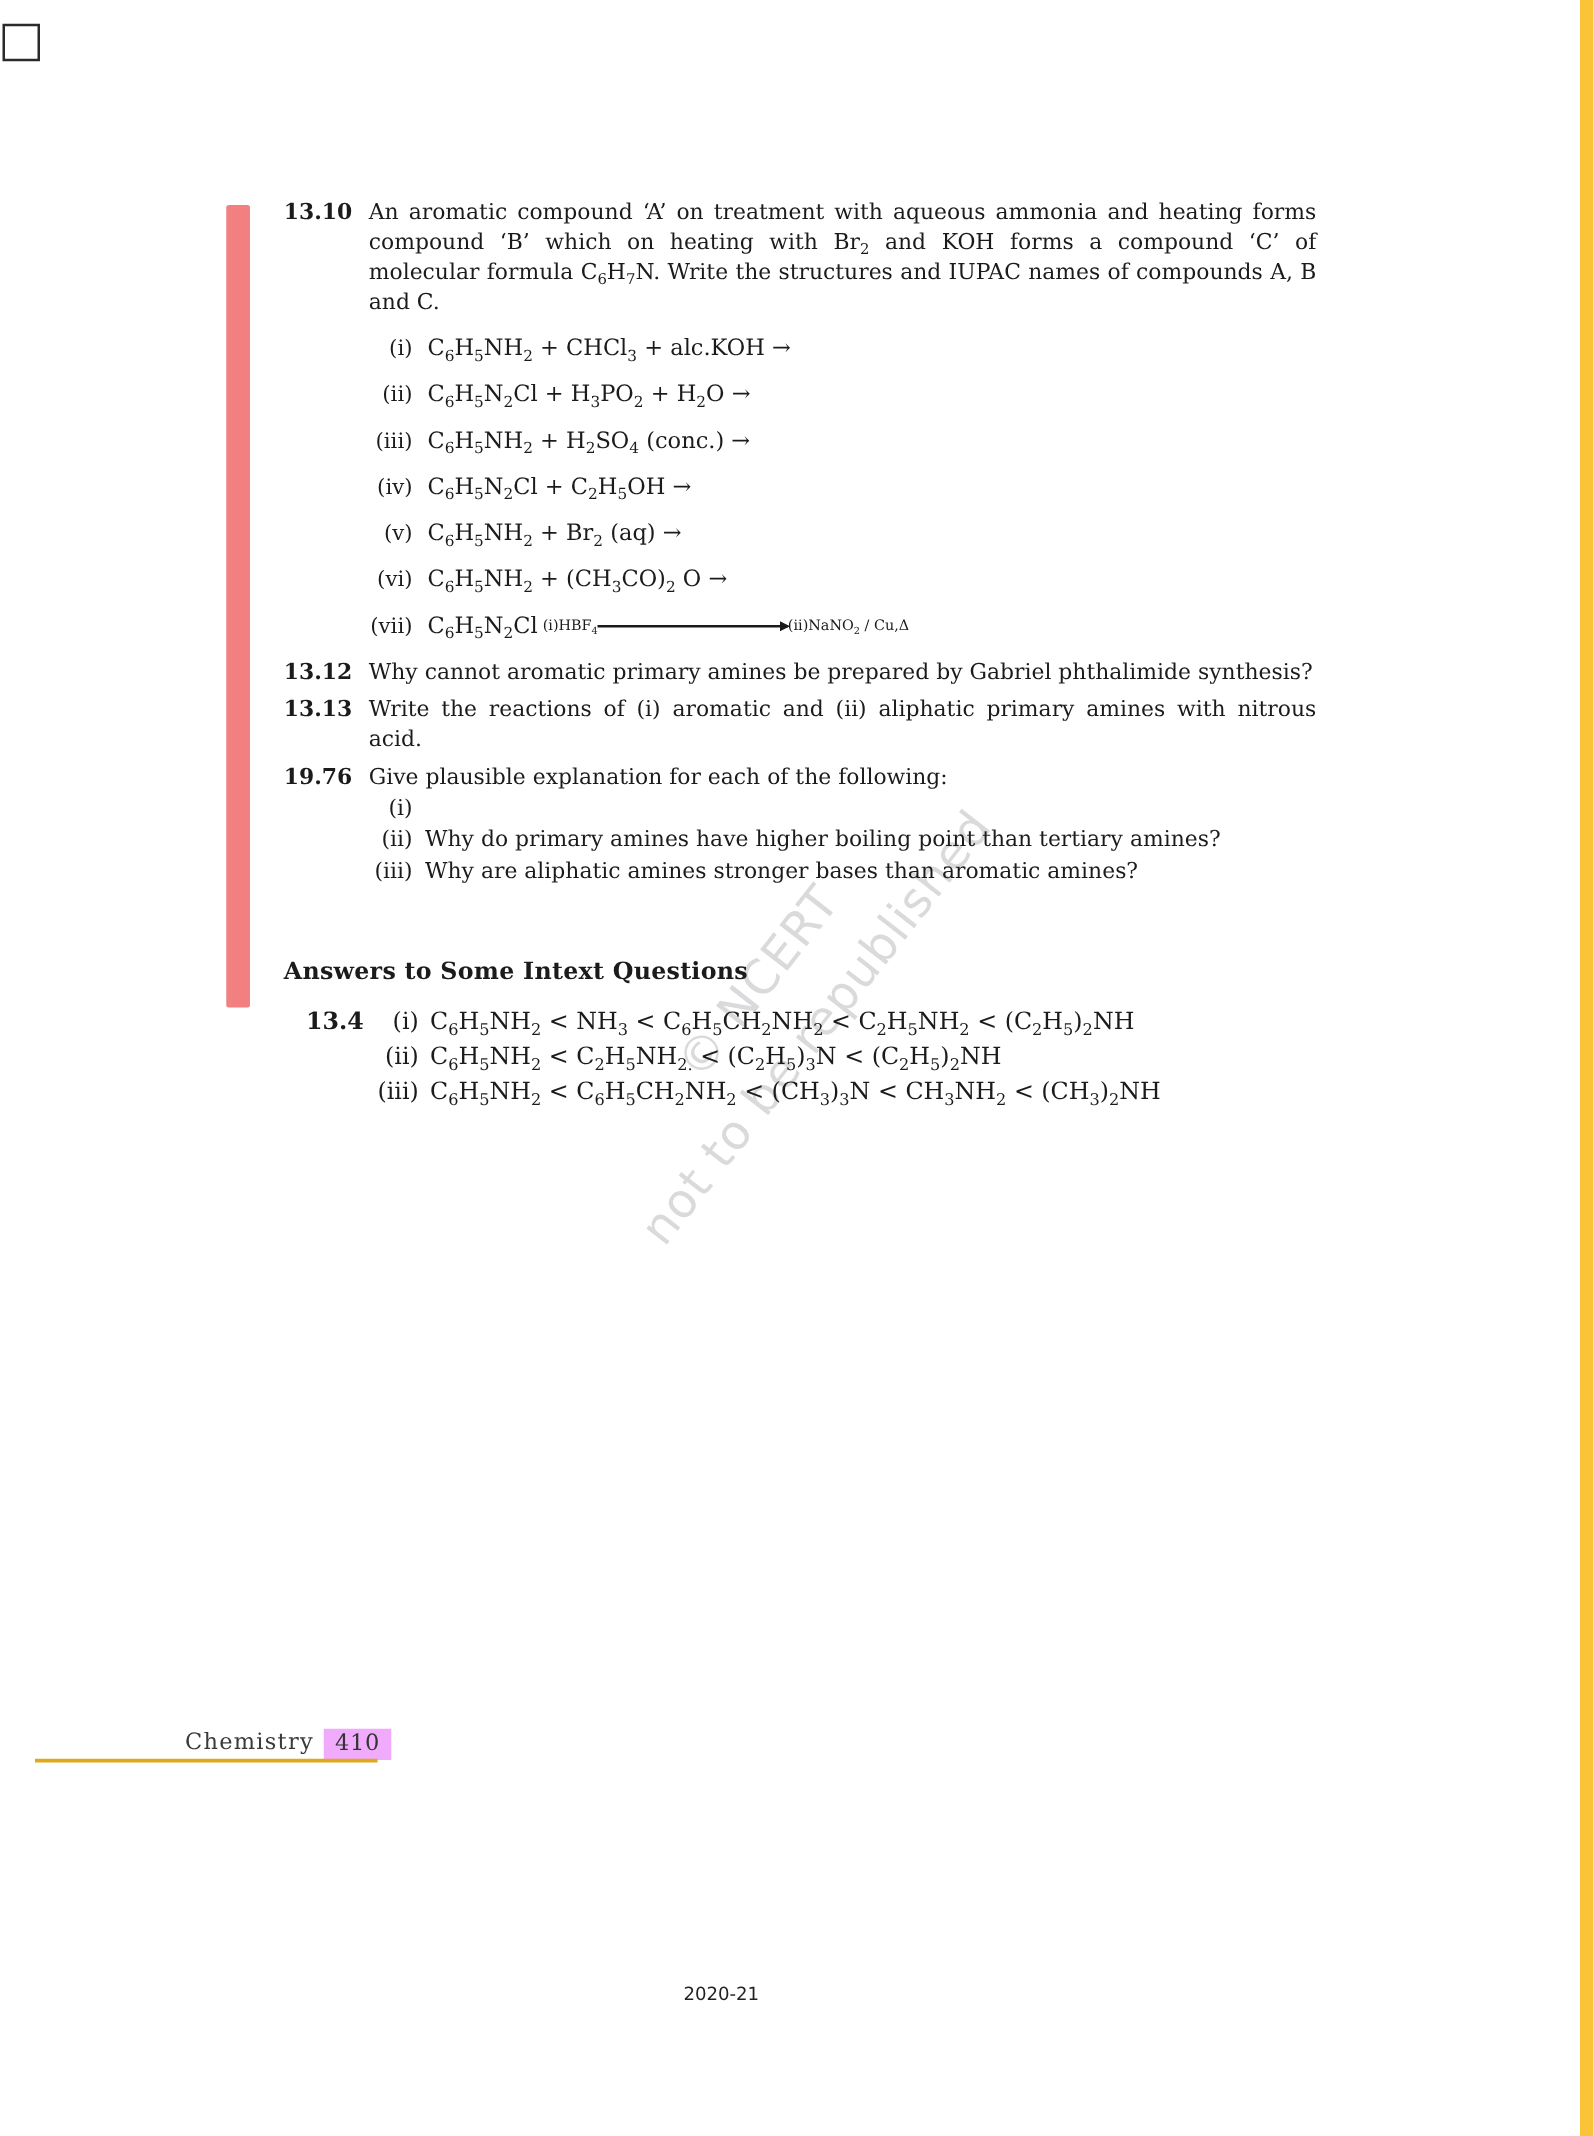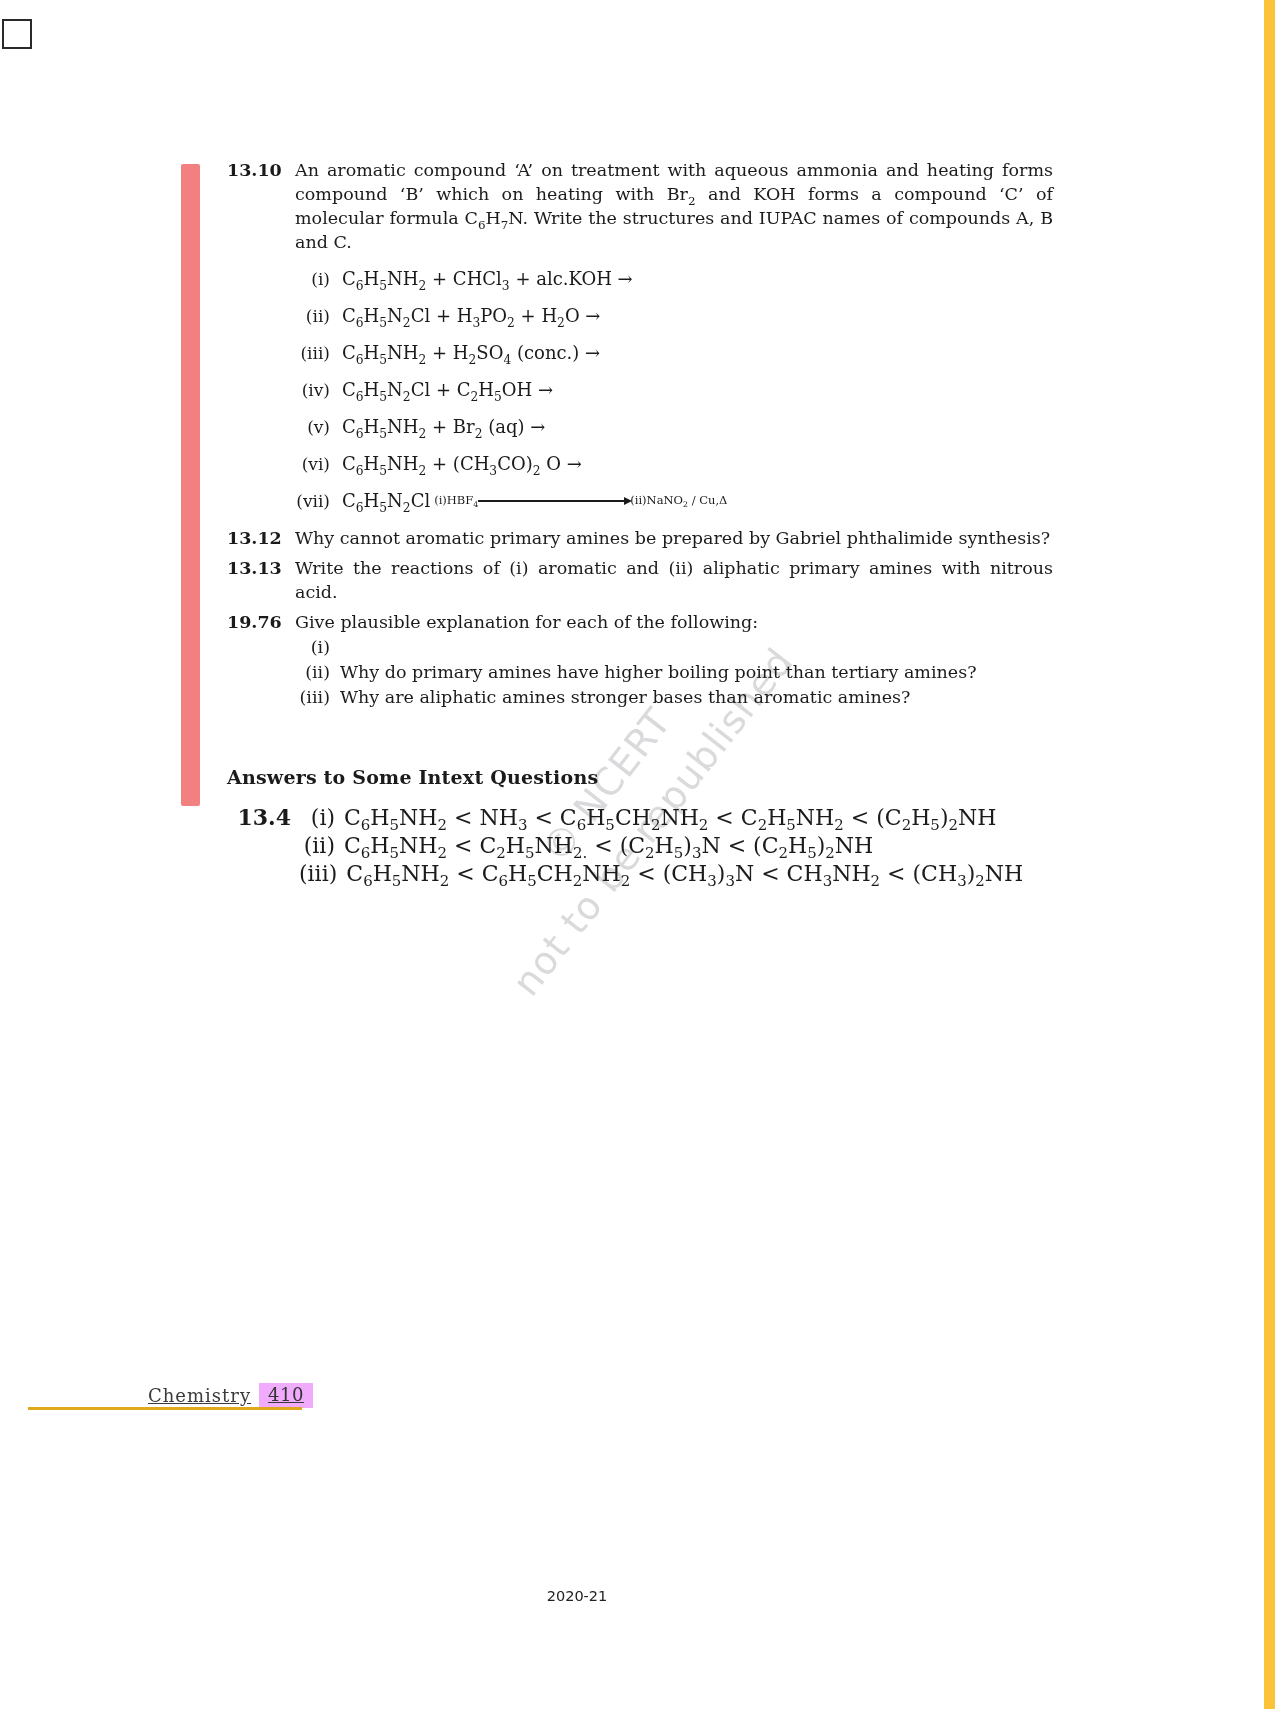--- a/index.html
+++ b/index.html
@@ -26,33 +26,33 @@
   .arrow-top,.arrow-bottom{font-size:11.5px;line-height:1.15;white-space:nowrap;}
   .arrow-shaft{position:relative;width:152px;height:1.5px;background:#1a1a1a;margin:2px 0;}
   .arrow-head{position:absolute;right:-2px;top:50%;transform:translateY(-50%);width:0;height:0;
     border-left:8px solid #1a1a1a;border-top:4px solid transparent;border-bottom:4px solid transparent;}
 
   .sub-row{display:flex;margin:1px 0;}
   .sub-label{flex:0 0 103px;text-align:right;margin-right:10px;}
   .sub-text{flex:1;}
 
   .answers-heading{text-align:left;font-weight:bold;font-size:19px;margin:56px 0 16px 0;letter-spacing:.2px;}
-  .ans-row{display:flex;align-items:baseline;margin:4px 0;font-size:22px;}
+  .ans-row{display:flex;align-items:baseline;margin:4px 0;font-size:19px;}
   .ans-num{flex:0 0 64px;text-align:right;font-weight:bold;margin-right:8px;}
   .ans-label{flex:0 0 36px;text-align:right;margin-right:9px;}
   .ans-formula{flex:1;white-space:nowrap;}
 
   .watermark{
     position:absolute;left:405px;top:745px;width:450px;
     transform:rotate(-52deg);color:#c2c2c6;opacity:.6;
     font-family:"DejaVu Sans","Liberation Sans",sans-serif;
     font-size:38px;line-height:1.55;text-align:center;letter-spacing:1px;pointer-events:none;
   }
 
-  .footer{position:absolute;left:148px;top:1383px;font-size:18px;letter-spacing:1px;color:#3a3a3a;display:flex;align-items:center;text-decoration:underline;}
+  .footer{position:absolute;left:148px;top:1383px;font-size:18px;letter-spacing:1px;color:#3a3a3a;display:flex;}
   .page-badge{display:inline-block;background:#f0abfc;padding:1px 9px 3px 9px;margin-left:8px;color:#333;letter-spacing:.5px;}
   .footer-rule{position:absolute;left:28px;top:1407px;width:274px;height:3px;background:#e0a81c;}
   .year{position:absolute;left:0;top:1588px;width:1154px;text-align:center;
     font-family:"DejaVu Sans","Liberation Sans",sans-serif;font-size:14.5px;color:#222;}
 </style>
 </head>
 <body>
 
 <div class="page">
 

